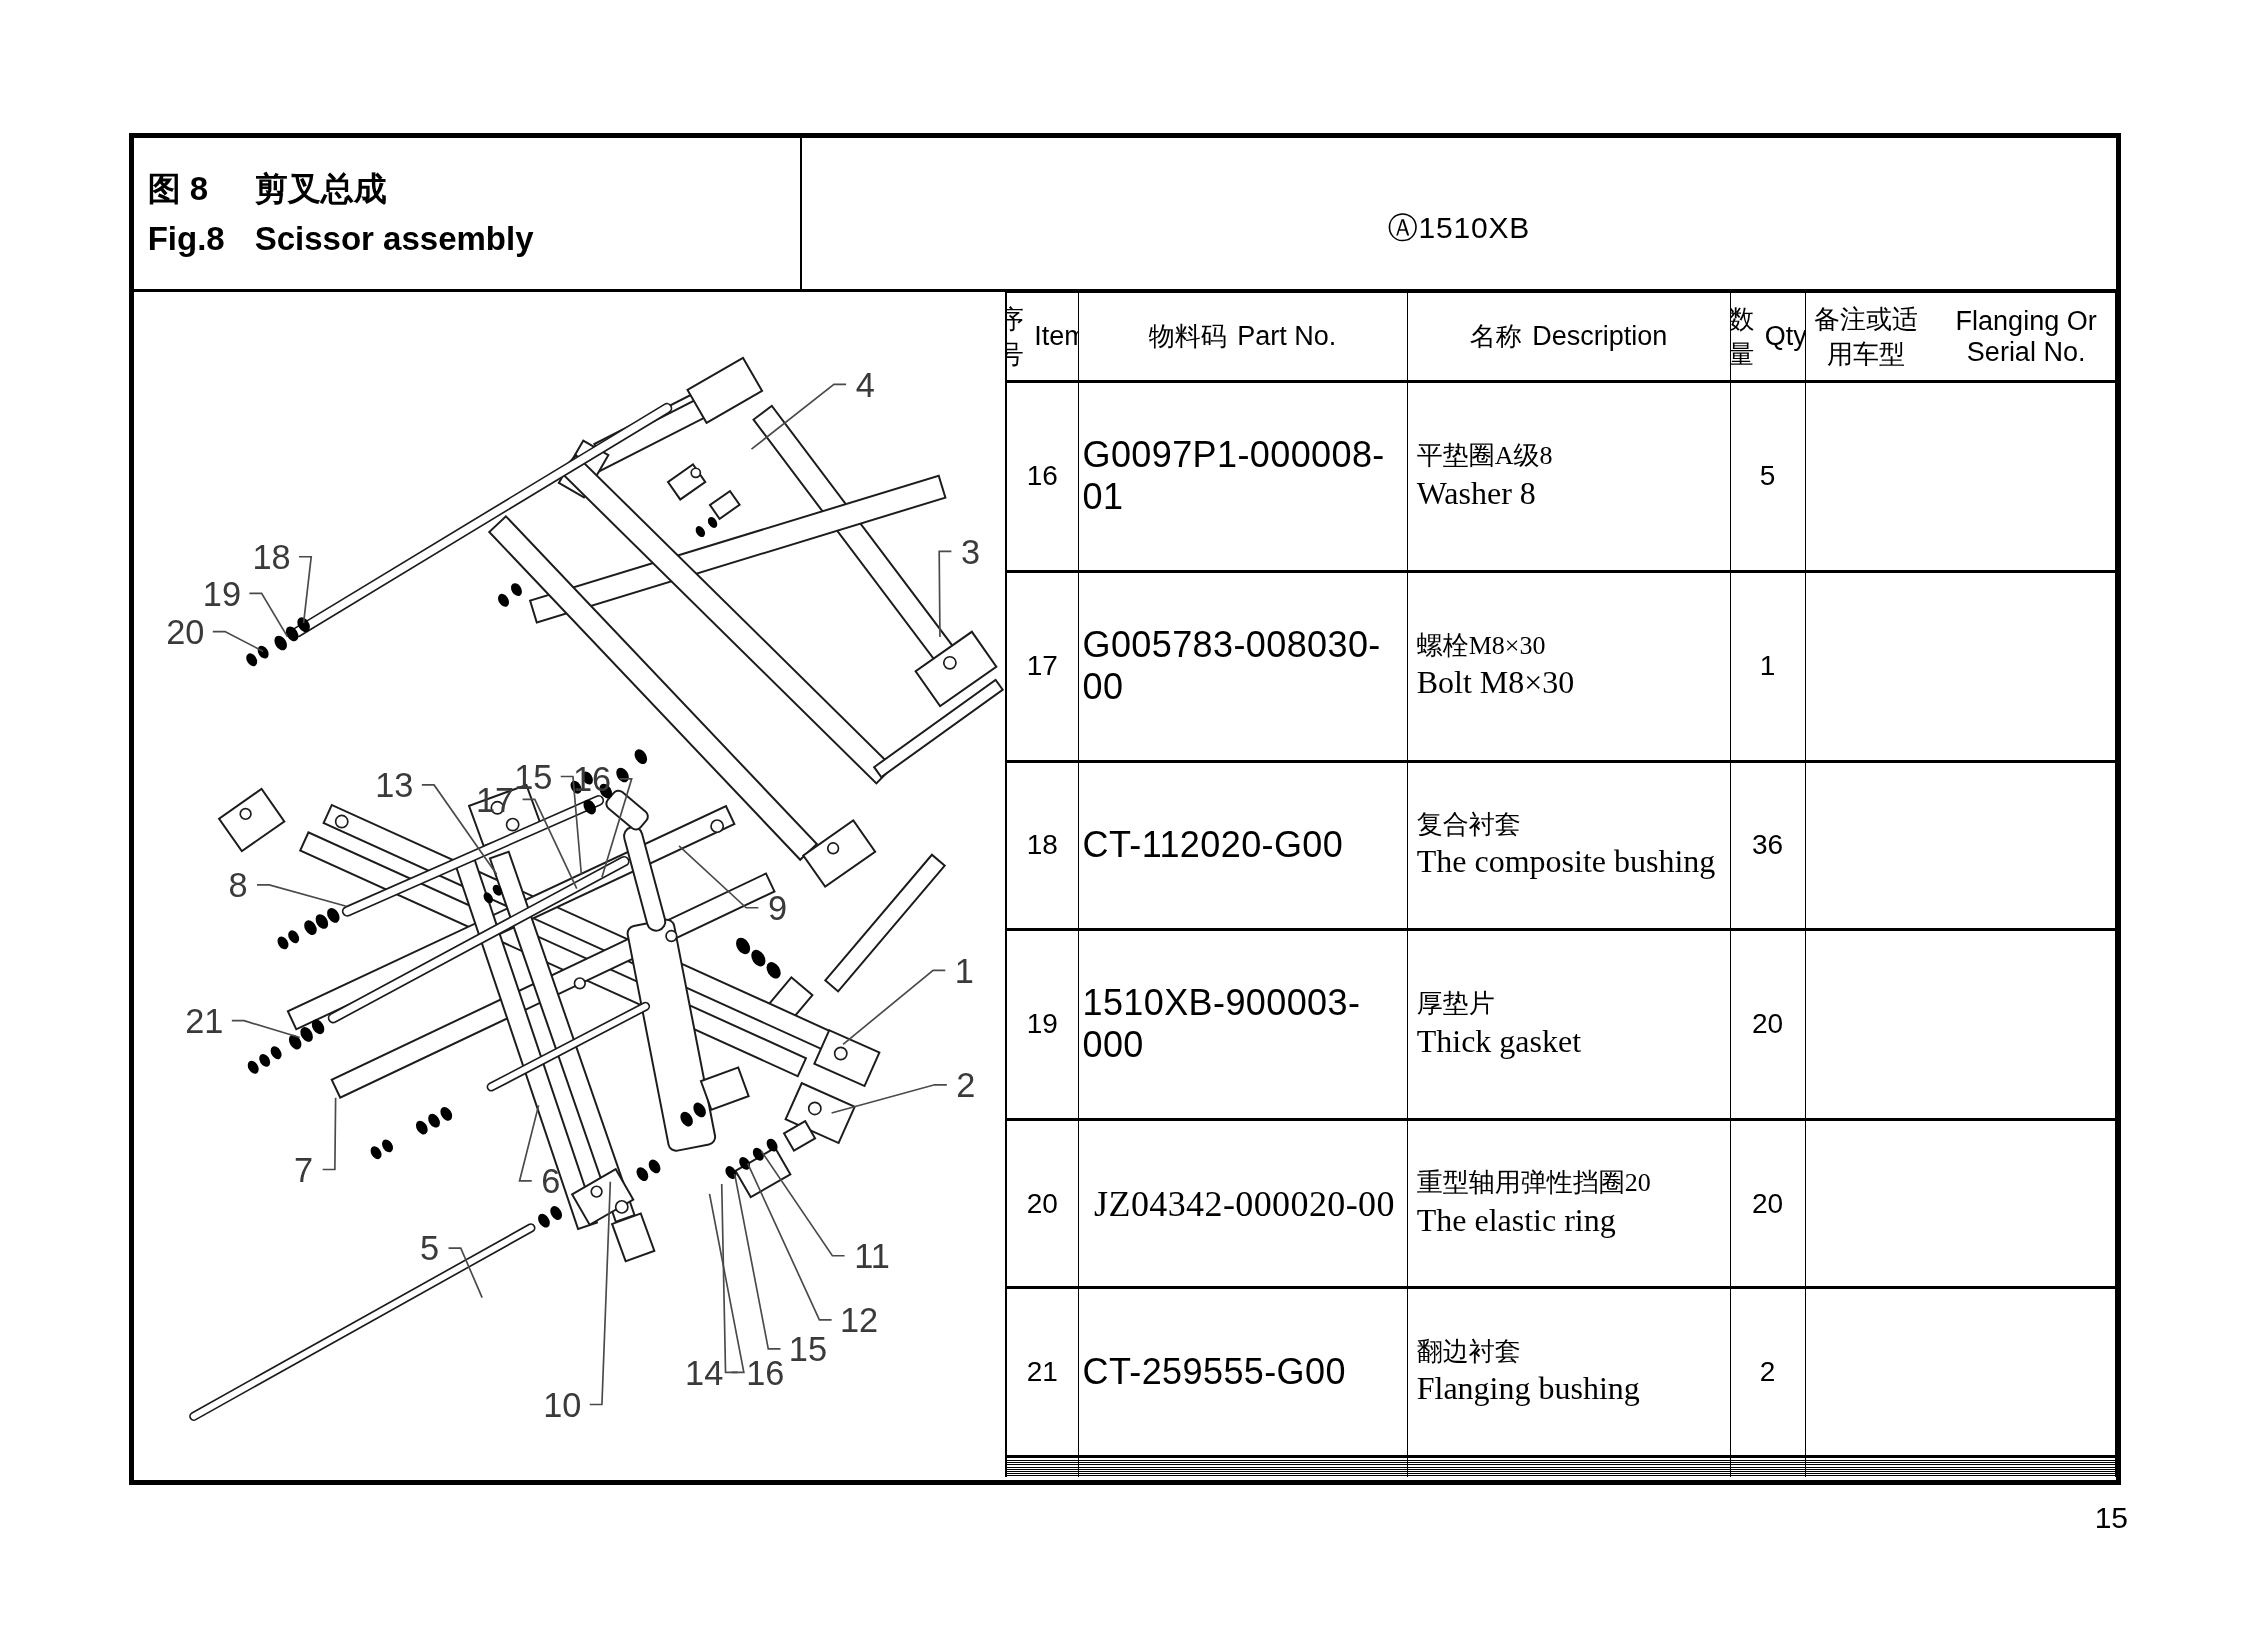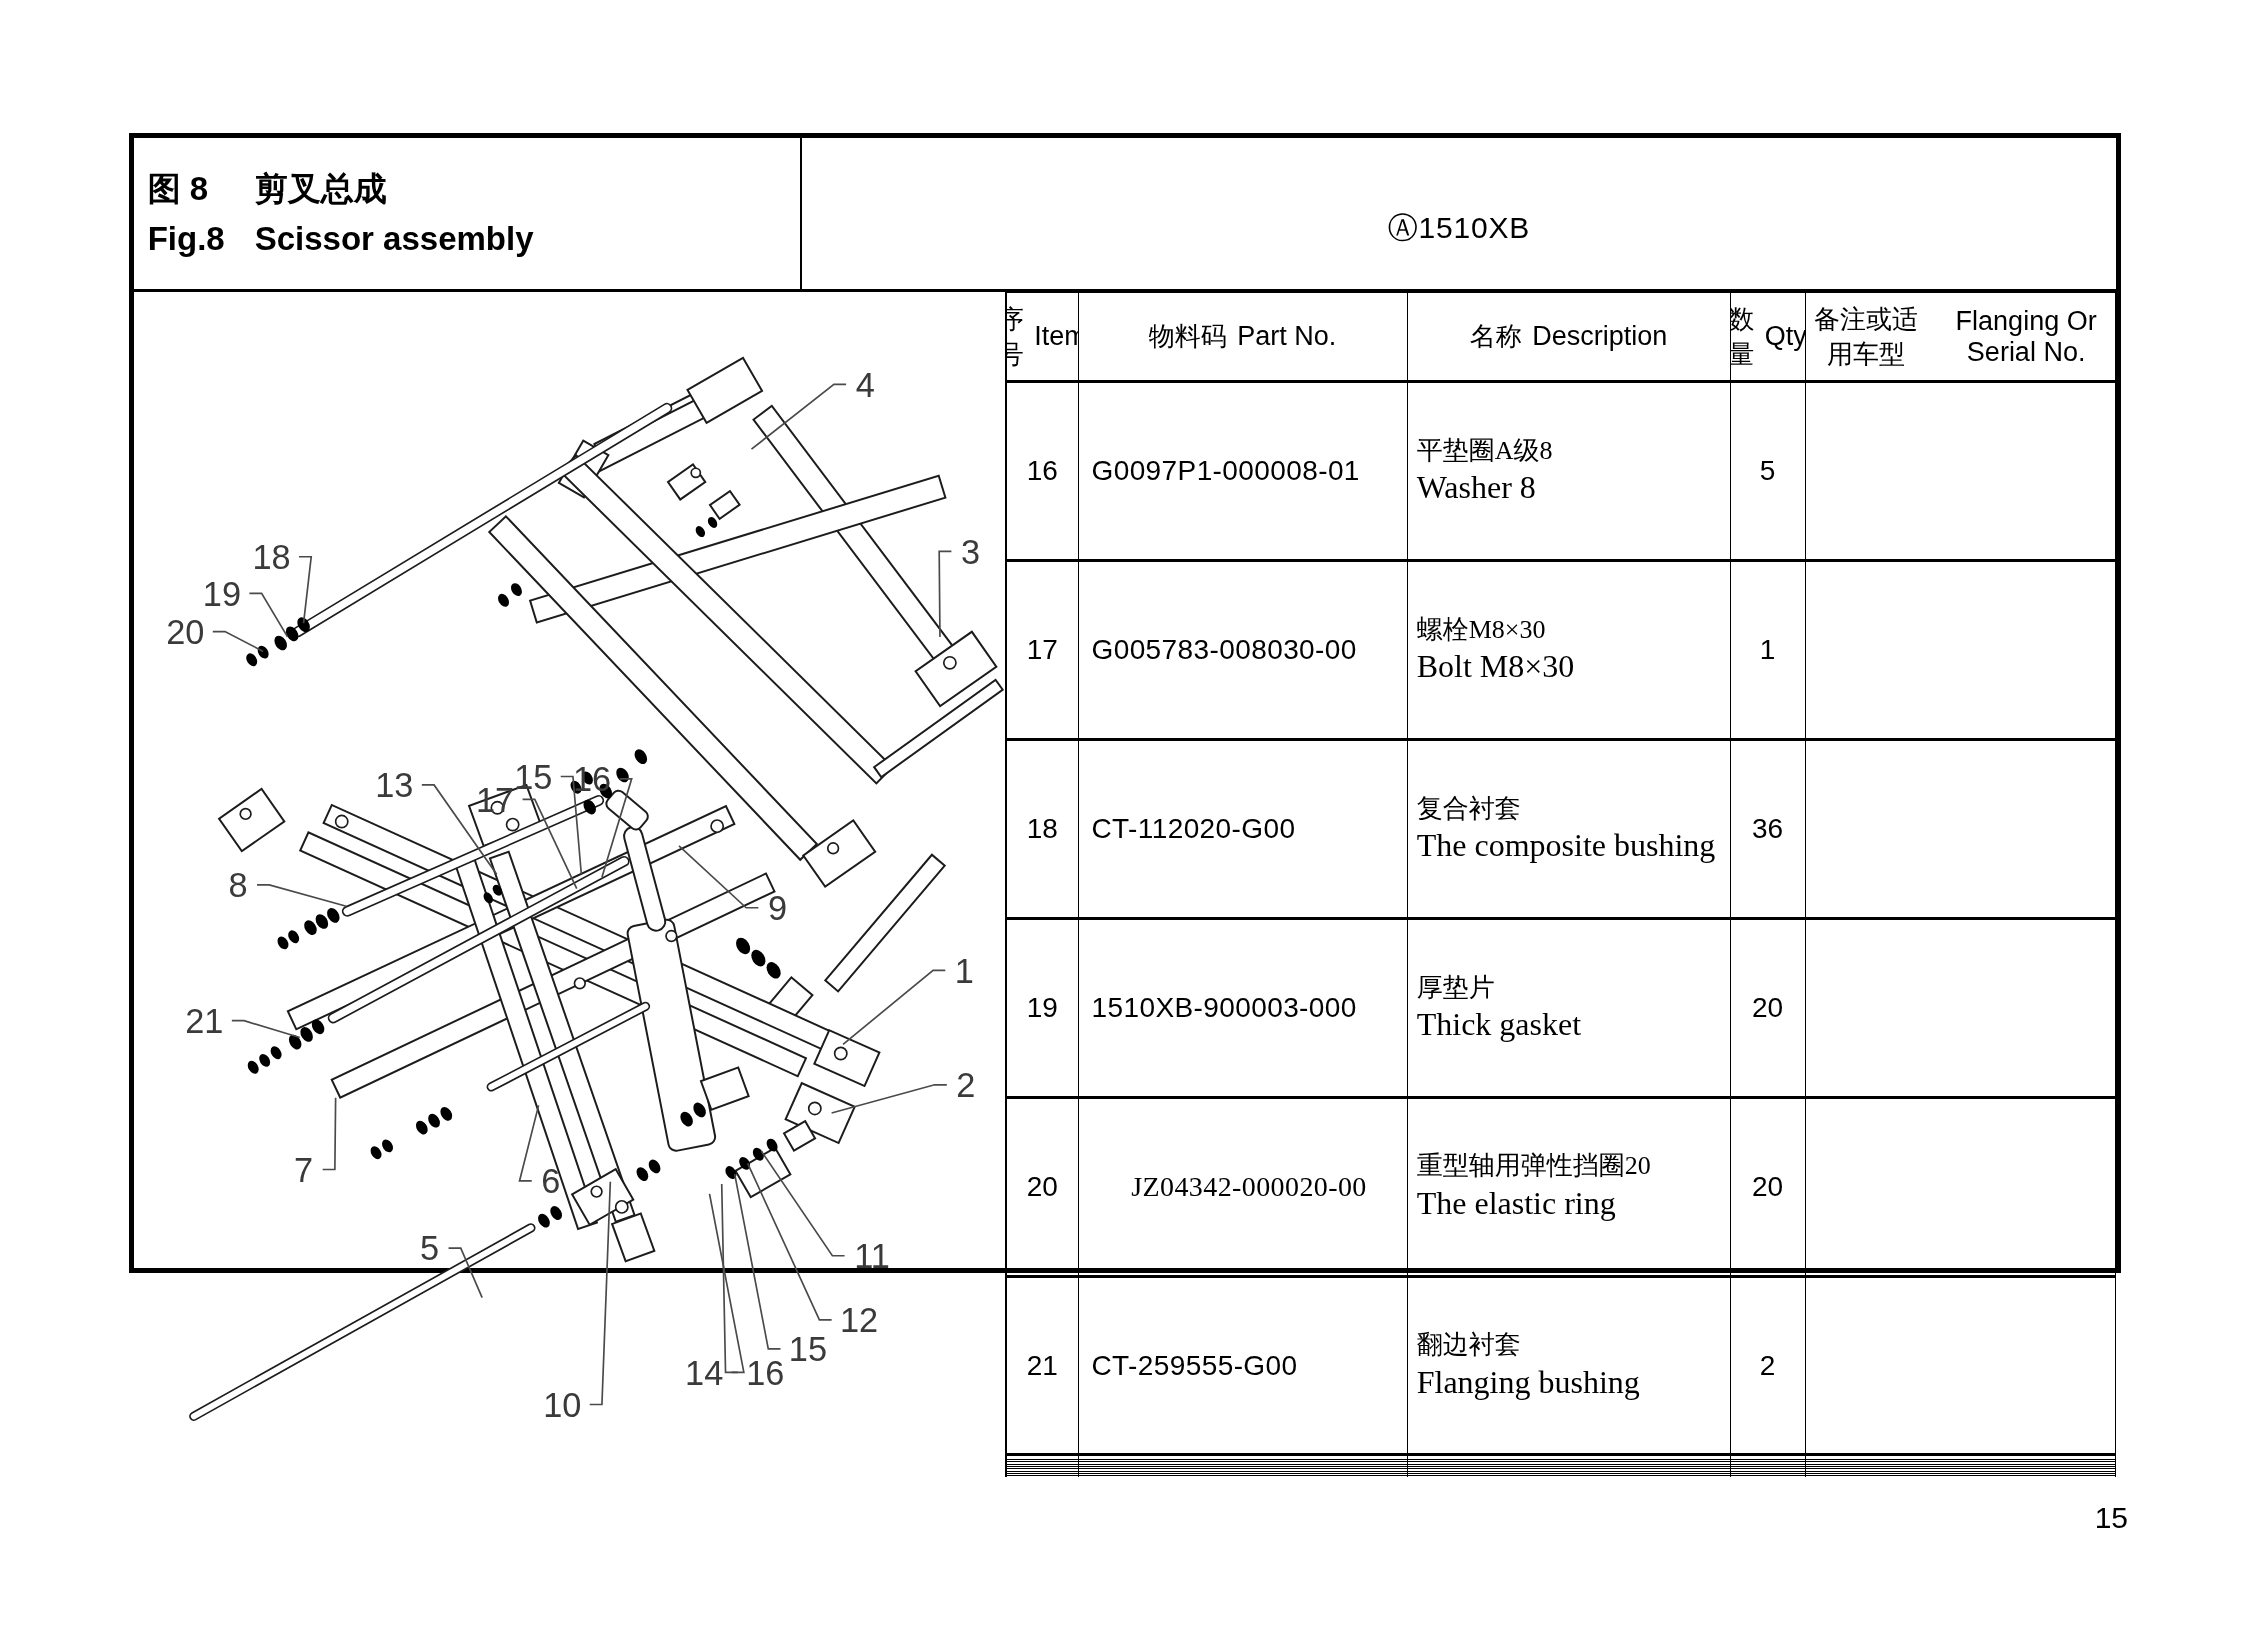--- a/index.html
+++ b/index.html
@@ -7,21 +7,21 @@
   body {
     background: #ffffff;
     font-family: "Liberation Sans", "DejaVu Sans", sans-serif;
     color: #000;
     position: relative;
     overflow: hidden;
   }
   .frame {
     position: absolute;
     left: 129px; top: 133px;
-    width: 1992px; height: 1140px;
+    width: 1992px; height: 1352px;
     border: 5.3px solid #000;
     background: #fff;
   }
   
   .title-row {
     display: flex;
     height: 154px;
     border-bottom: 3.8px solid #000;
   }
   .title-cell {
@@ -56,21 +56,21 @@
     font-weight: normal;
     overflow: hidden;
   }
   table.parts thead tr { height: 89px; }
   table.parts thead th { border-bottom: 3.8px solid #000; font-size: 26px; }
   .hdr-cell { display: flex; flex-direction: row; align-items: center; justify-content: center; gap: 10.7px; }
   .hdr-cell .en { font-size: 27px; }
   tbody.data tr { height: 73px; }
   tbody.data td { border-bottom: 3.1px solid #000; }
   td.c-item { text-align: center; font-size: 28px; }
-  td.c-part { font-size: 28px; padding-left: 13px; letter-spacing: 0.4px; }
+  td.c-part { font-size: 36px; padding-left: 4px; letter-spacing: 0.4px; }
   td.c-part.serif { font-family: "Liberation Serif", "DejaVu Serif", serif; text-align: center; }
   td.c-desc { font-size: 26px; padding-left: 9.2px; line-height: 1.28; }
   td.c-desc .zh, td.c-desc .en { display: block; font-family: Liberation Serif, serif; }
   td.c-desc .en { font-size: 32px; }
   td.c-qty { text-align: center; font-size: 28px; }
   tbody.empty td { border-bottom: 1.5px solid #000; }
   tbody.empty tr:last-child td { border-bottom: none; }
   
   .page-number {
     position: absolute;

